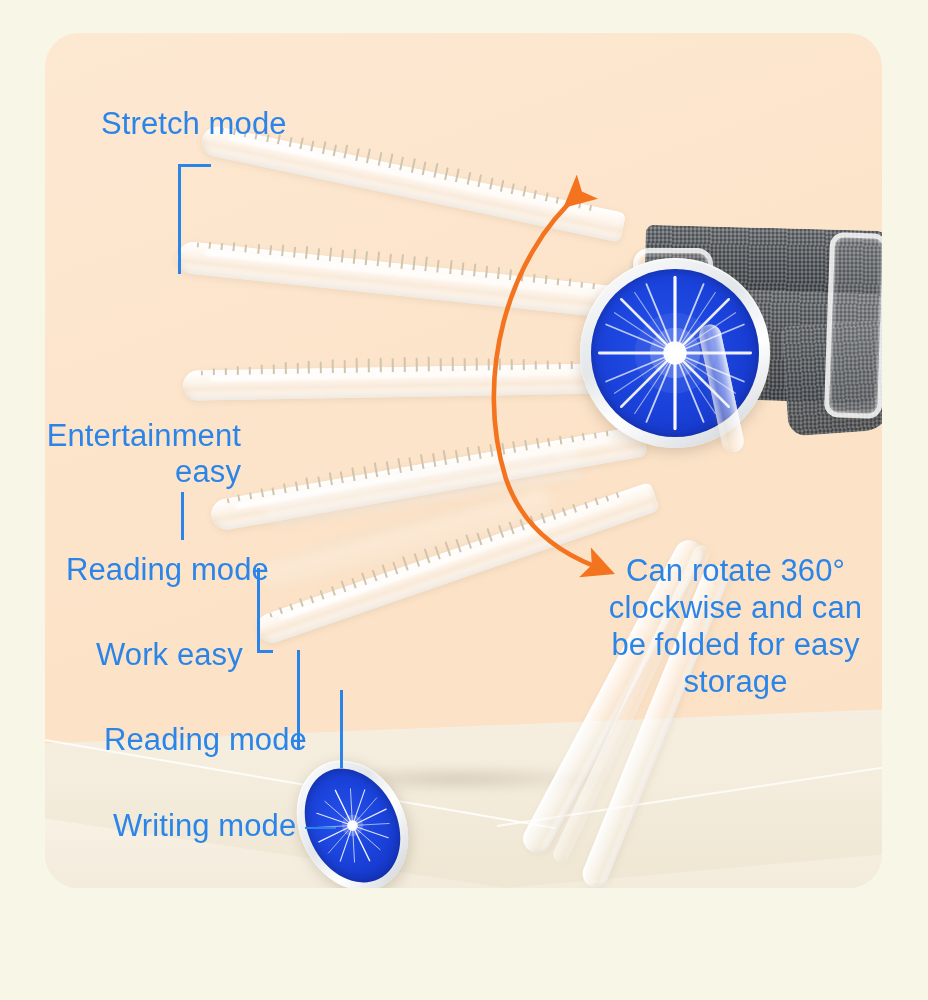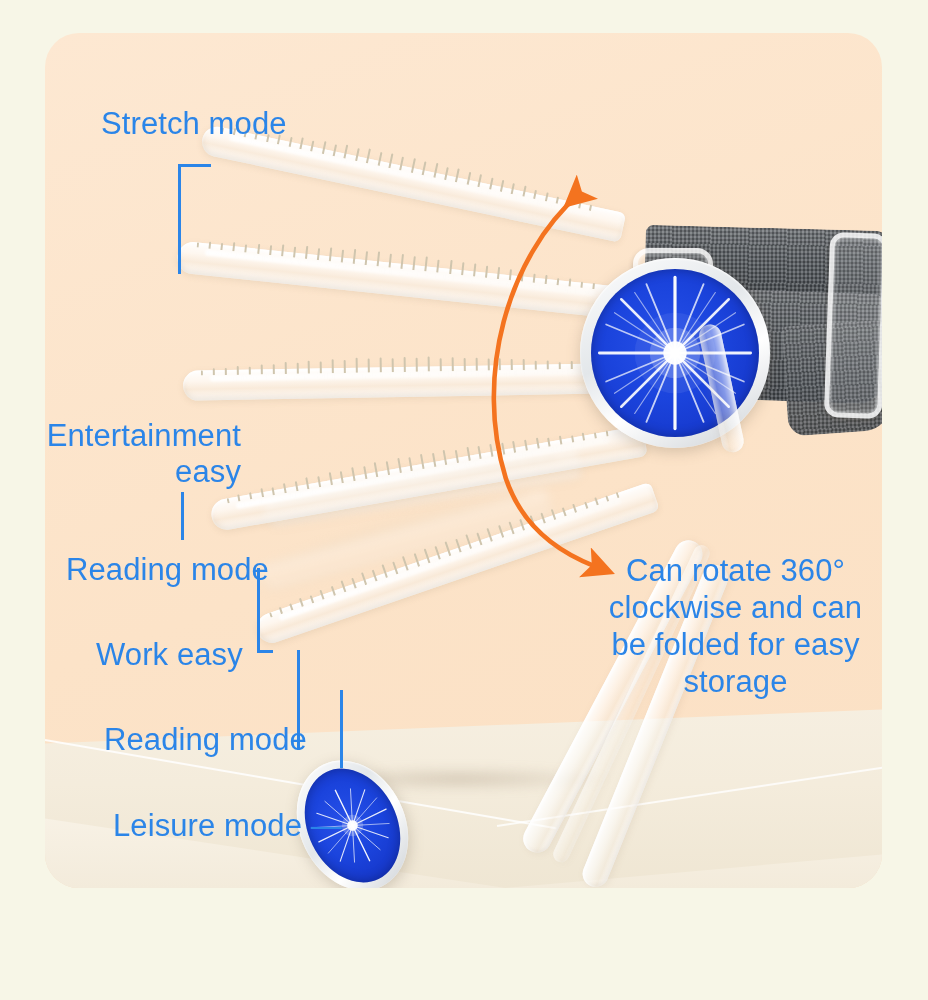--- a/index.html
+++ b/index.html
@@ -547,20 +547,20 @@
   <div class="anno" style="left:66px;top:552px;">Reading mode</div>
   <div class="tick tick-v" style="left:257px;top:568px;height:85px;"></div>
   <div class="tick tick-h" style="left:257px;top:650px;width:16px;"></div>
 
   <div class="anno" style="left:96px;top:637px;">Work easy</div>
   <div class="tick tick-v" style="left:297px;top:650px;height:100px;"></div>
 
   <div class="anno" style="left:104px;top:722px;">Reading mode</div>
   <div class="tick tick-v" style="left:340px;top:690px;height:78px;"></div>
 
-  <div class="anno" style="left:113px;top:808px;">Leisure mode —</div>
+  <div class="anno" style="left:113px;top:808px;">Writing mode —</div>
 
   <div class="anno ctr" style="left:593px;top:552px;width:285px;line-height:37px;">Can rotate 360°
 clockwise and can
 be folded for easy
 storage</div>
 
 </div>
 
 </body></html>

